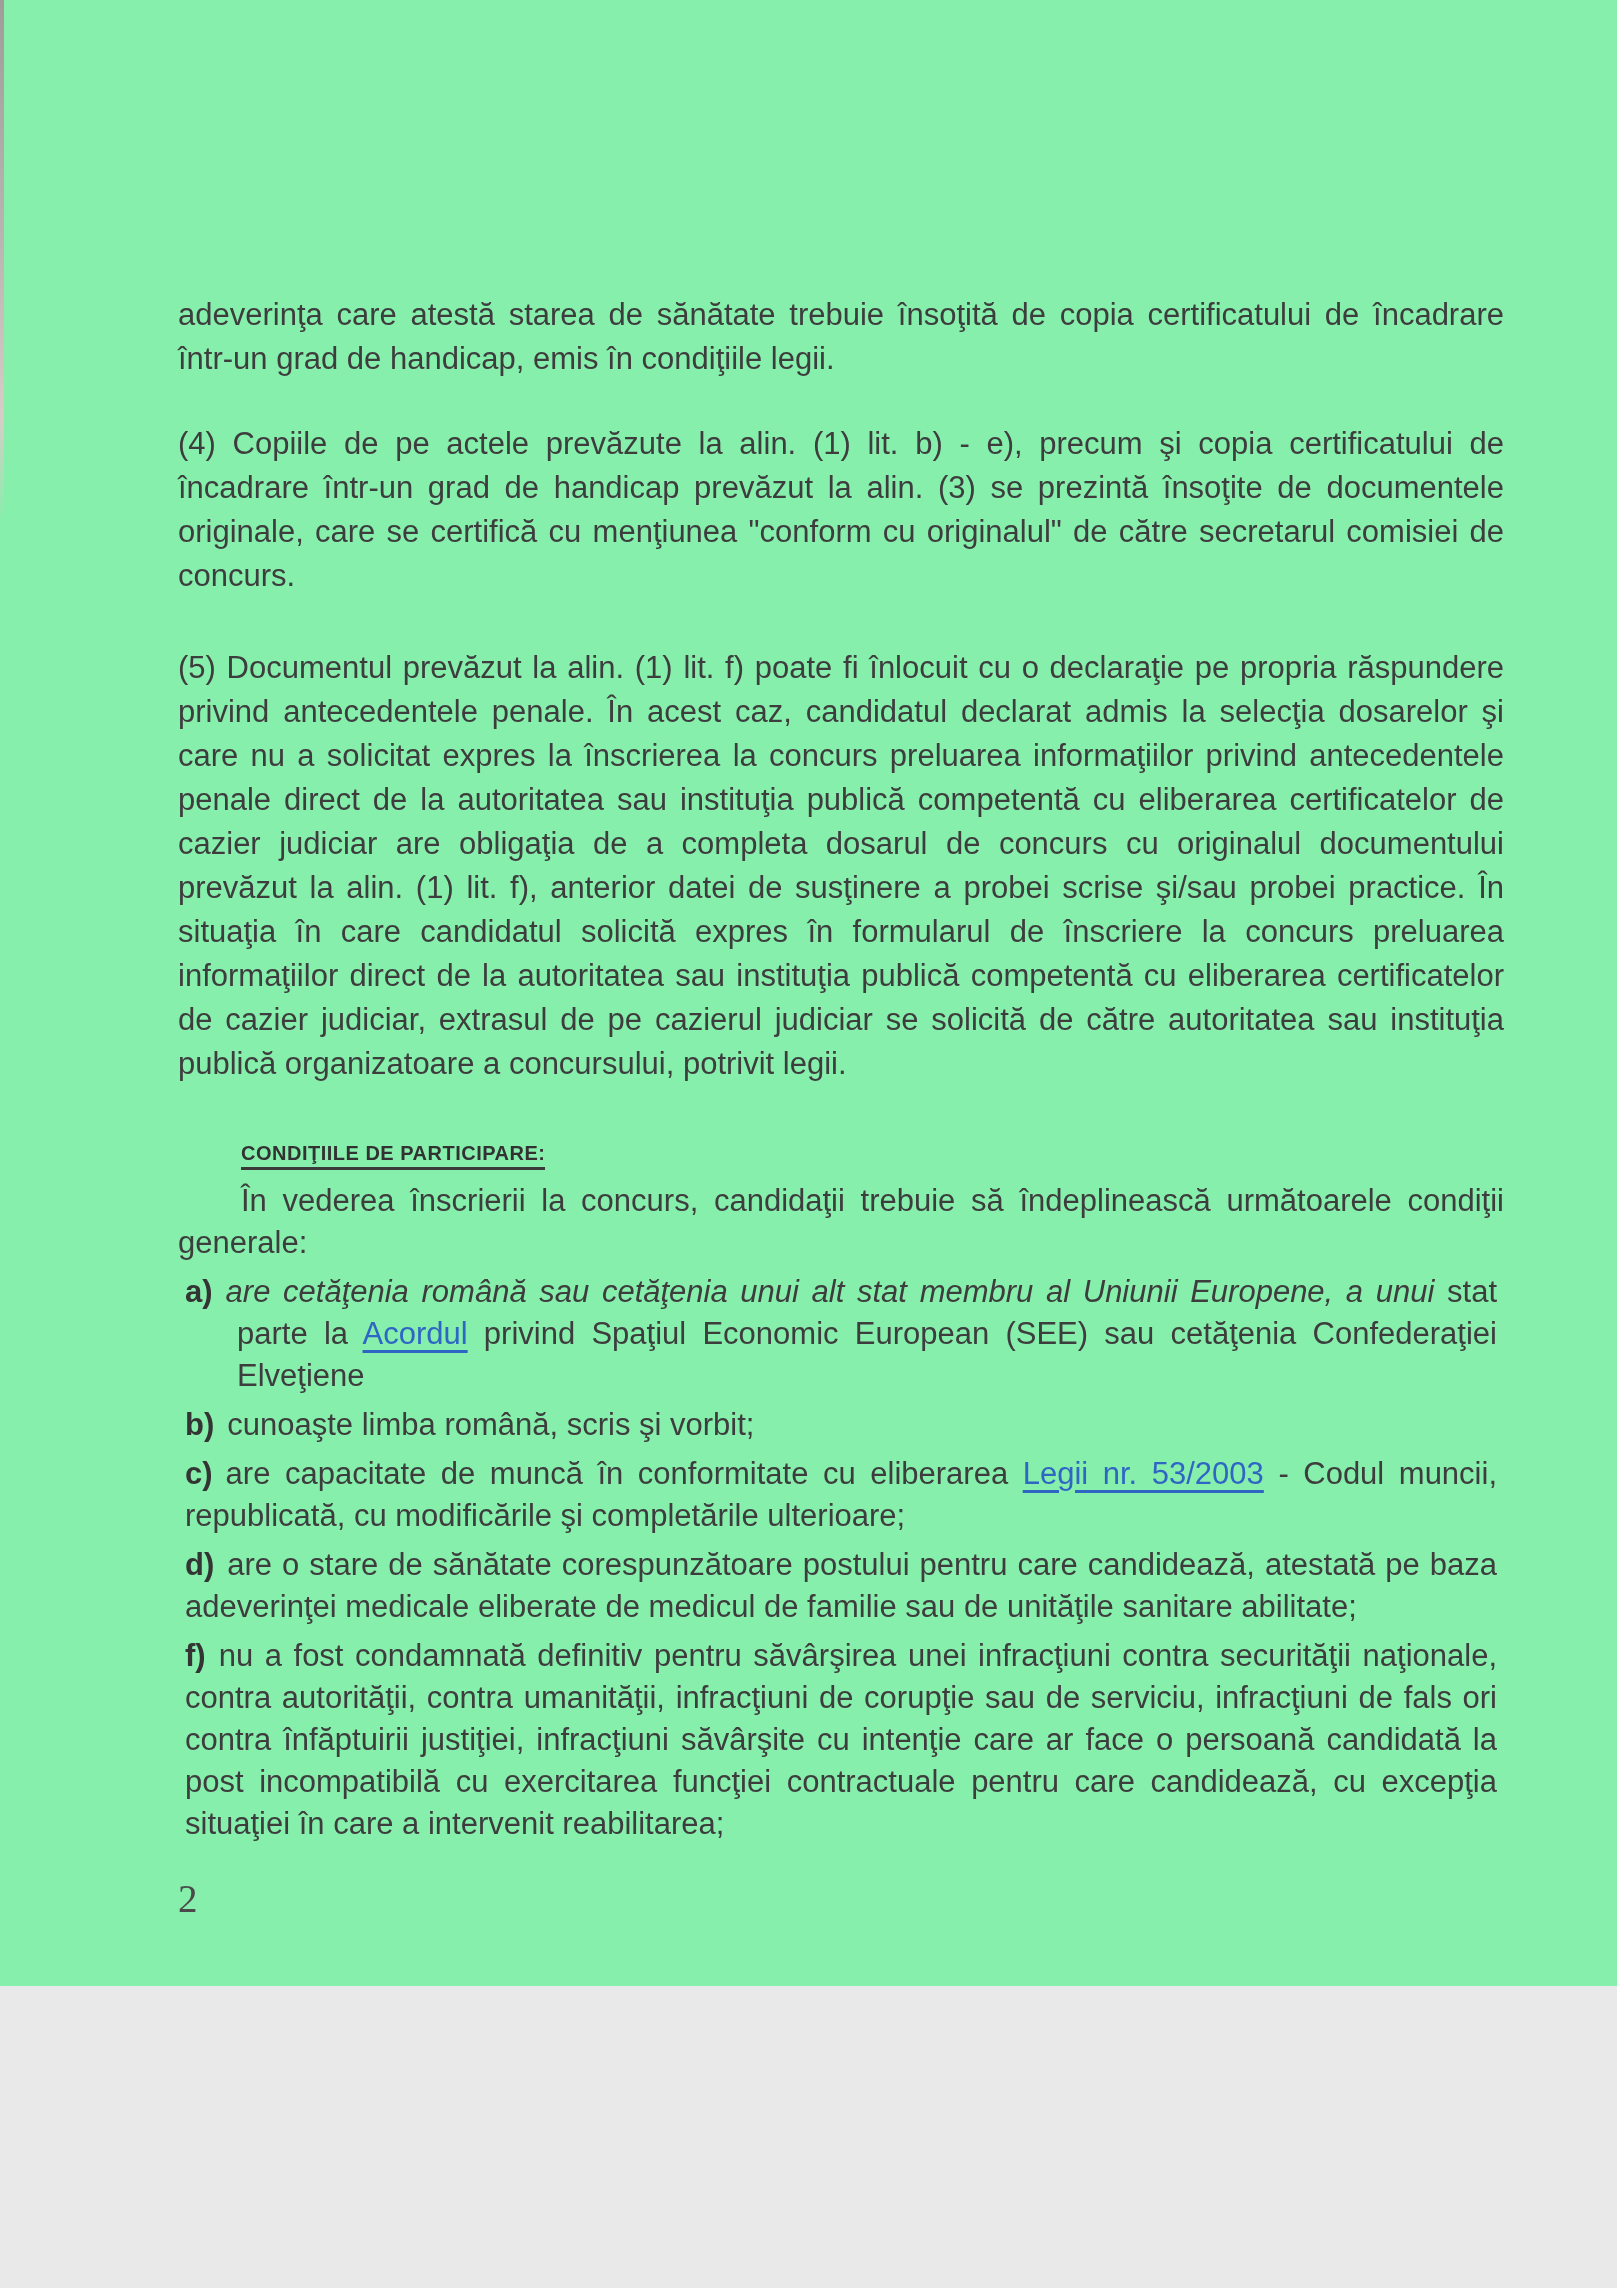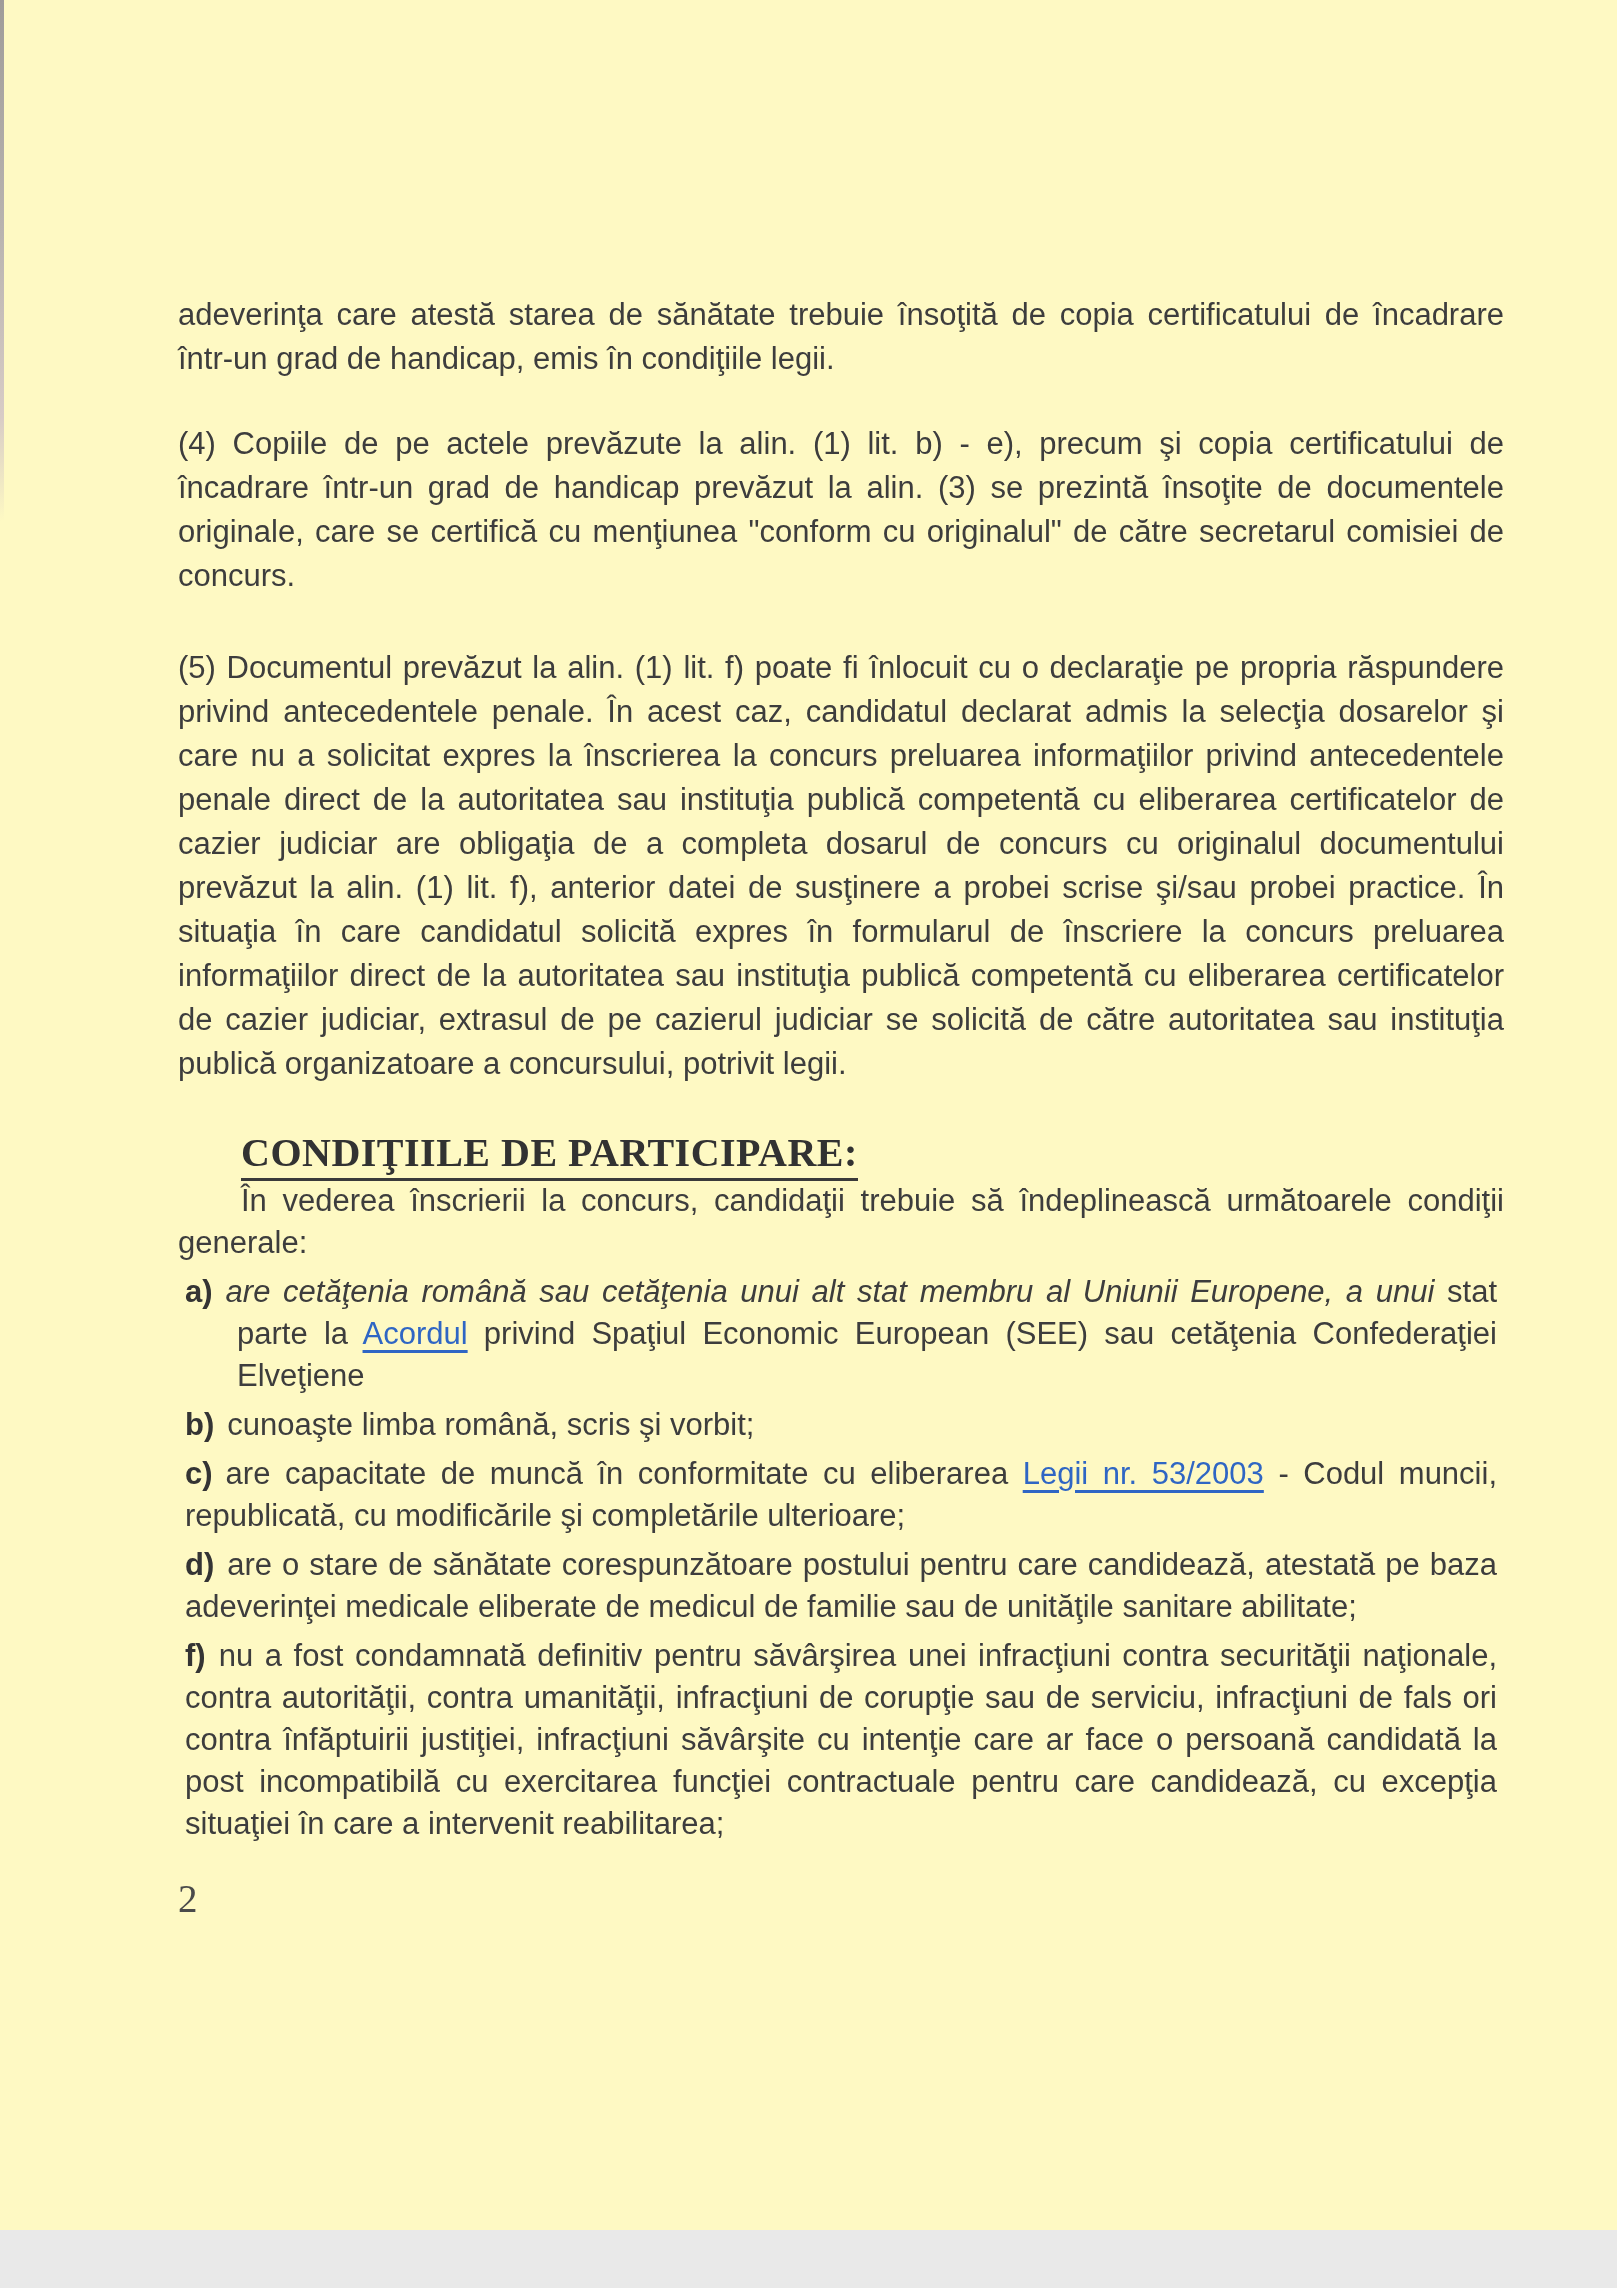--- a/index.html
+++ b/index.html
@@ -1,41 +1,40 @@
 <!DOCTYPE html>
 <html style="font-size:14.8px"><head>
 <meta charset="utf-8">
 <style>
   html,body{margin:0;padding:0;background:#e9e9e9;}
   .page{
     position:relative;
-    width:1618px;height:2230px;
+    width:1618px;height:1986px;
     margin:0 auto;
-    background:#fef9c3;
+    background:#86efac;
     box-sizing:border-box;
     padding:293px 114px 0 178px;
     font-family:"Liberation Sans","DejaVu Sans",sans-serif;
     font-size:31px;
     color:#3d3d3d;
     overflow:hidden;
   }
   .top-block p{
     margin:0 0 41px 0;
     line-height:44px;
     text-align:justify;
   }
   .top-block p.last{margin-bottom:46px;margin-top:48px;}
   .section{line-height:42px;}
   .heading{
     margin:0 0 4px 63px;
-    font-size:40px;
+    font-size:20px;
     font-weight:bold;
     color:#323232;
     letter-spacing:0.5px;
-    font-family:Liberation Serif, serif;
   }
   .heading .hu{
     border-bottom:3.7px solid #3a3a3a;
     padding-bottom:2.8px;
   }
   .intro{
     margin:5.5px 0 0 0;
     text-indent:63px;
     text-align:justify;
   }

